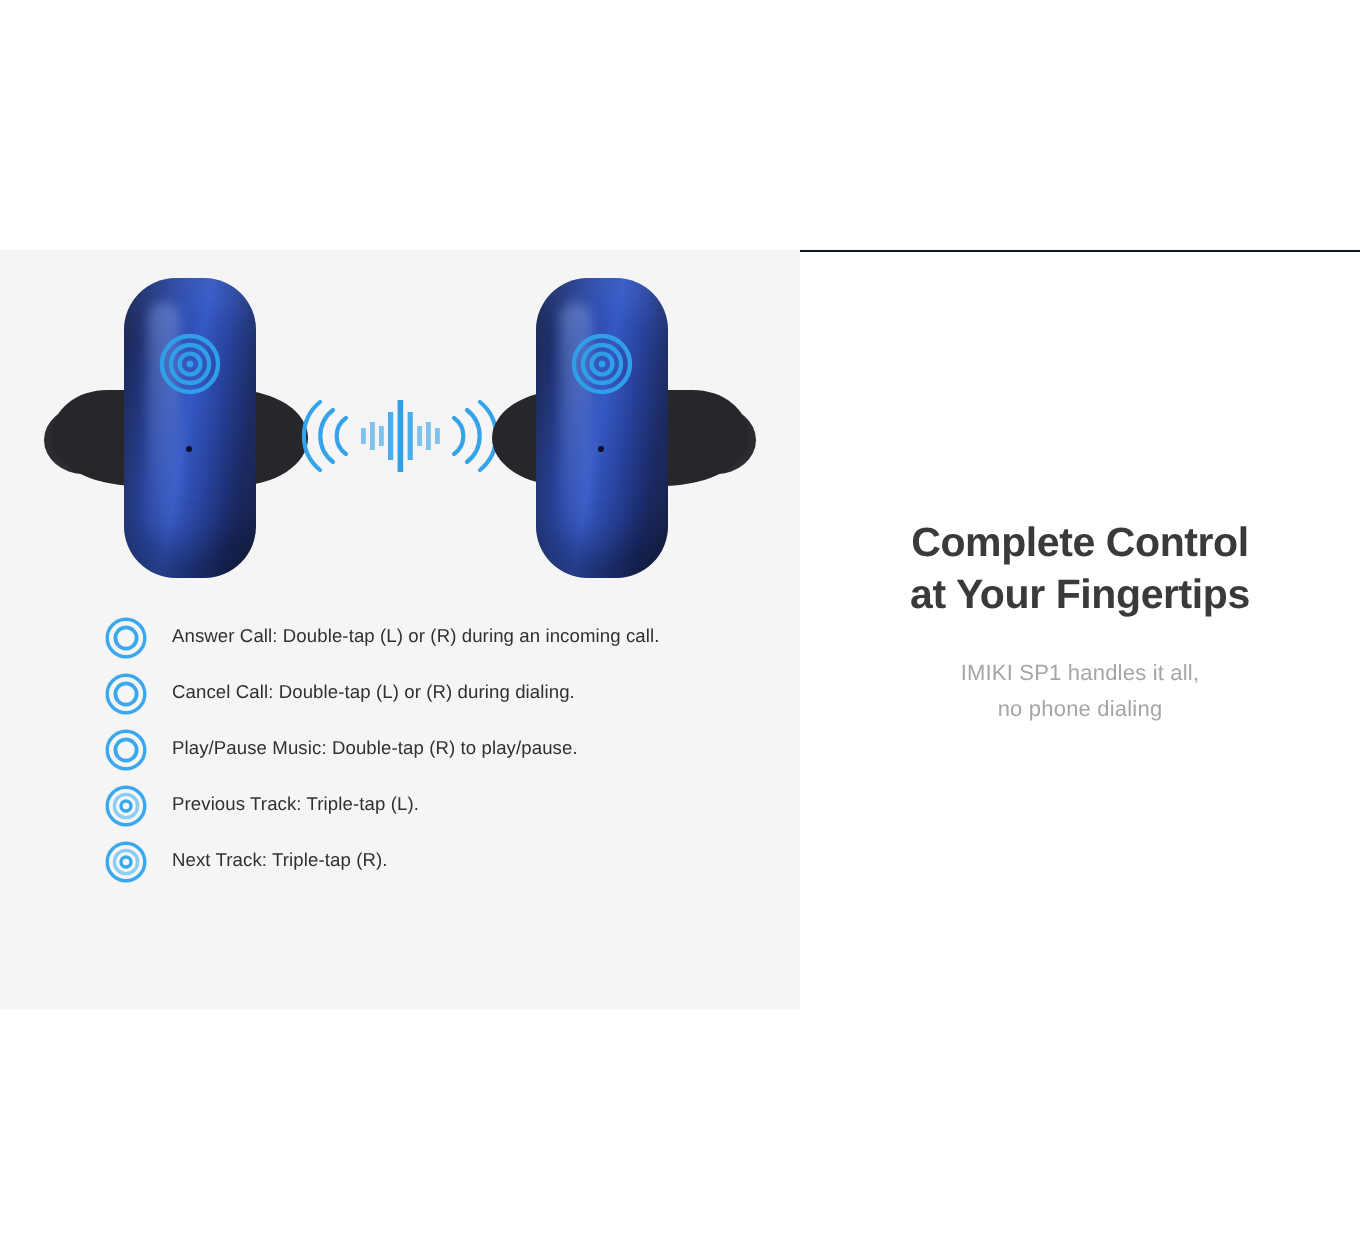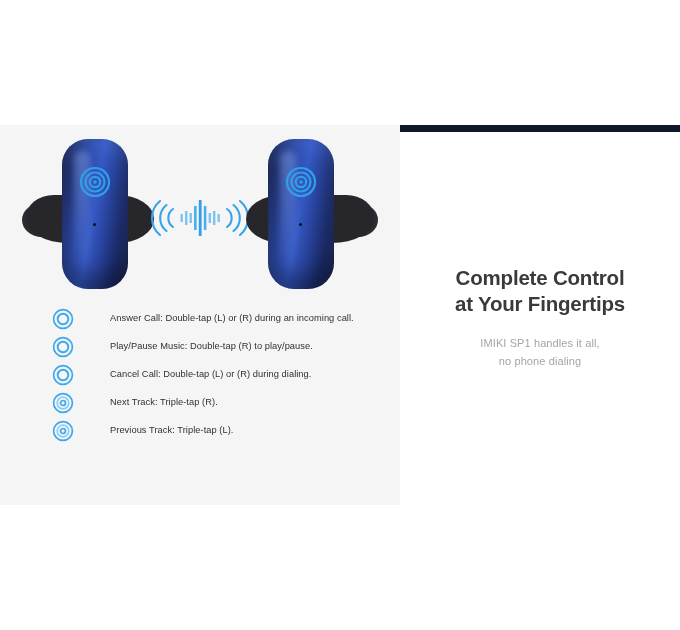--- a/index.html
+++ b/index.html
@@ -152,30 +152,29 @@
     width: 22px;
     height: 22px;
     margin-right: 12px;
   }
   .feature-text {
     font-size: 9.3px;
     color: #2f3033;
     letter-spacing: 0.05px;
     white-space: nowrap;
     line-height: 1;
-    margin-left: 24px;
   }
 
   
   #right-panel {
     position: relative;
     flex: 1 1 auto;
     height: 380px;
     background: #ffffff;
-    border-top: 7px solid #0f172a;
+    border-top: 1px solid #0f172a;
     box-sizing: border-box;
   }
   #copy-block {
     position: absolute;
     left: 0;
     right: 0;
     top: 133px;
     text-align: center;
     padding: 0 14px;
   }
@@ -267,47 +266,47 @@
         </svg>
         <span class="feature-text">Answer Call: Double-tap (L) or (R) during an incoming call.</span>
       </div>
 
 
       <div class="feature-row">
         <svg class="feature-icon" viewBox="0 0 22 22">
           <circle cx="11" cy="11" r="9.4" fill="none" stroke="#3aa8ee" stroke-width="1.7"></circle>
           <circle cx="11" cy="11" r="5.3" fill="none" stroke="#3aa8ee" stroke-width="1.9"></circle>
         </svg>
+        <span class="feature-text">Cancel Call: Double-tap (L) or (R) during dialing.</span>
+      </div>
+
+      <div class="feature-row">
+        <svg class="feature-icon" viewBox="0 0 22 22">
+          <circle cx="11" cy="11" r="9.4" fill="none" stroke="#3aa8ee" stroke-width="1.7"></circle>
+          <circle cx="11" cy="11" r="5.3" fill="none" stroke="#3aa8ee" stroke-width="1.9"></circle>
+        </svg>
         <span class="feature-text">Play/Pause Music: Double-tap (R) to play/pause.</span>
-      </div>
-
-      <div class="feature-row">
-        <svg class="feature-icon" viewBox="0 0 22 22">
-          <circle cx="11" cy="11" r="9.4" fill="none" stroke="#3aa8ee" stroke-width="1.7"></circle>
-          <circle cx="11" cy="11" r="5.3" fill="none" stroke="#3aa8ee" stroke-width="1.9"></circle>
-        </svg>
-        <span class="feature-text">Cancel Call: Double-tap (L) or (R) during dialing.</span>
       </div>
 
       <div class="feature-row">
         <svg class="feature-icon" viewBox="0 0 22 22">
           <circle cx="11" cy="11" r="9.4" fill="none" stroke="#3aa8ee" stroke-width="1.7"></circle>
           <circle cx="11" cy="11" r="5.8" fill="none" stroke="#8ccdf2" stroke-width="1.7"></circle>
           <circle cx="11" cy="11" r="2.5" fill="none" stroke="#3aa8ee" stroke-width="1.7"></circle>
         </svg>
-        <span class="feature-text">Next Track: Triple-tap (R).</span>
+        <span class="feature-text">Previous Track: Triple-tap (L).</span>
       </div>
 
       <div class="feature-row">
         <svg class="feature-icon" viewBox="0 0 22 22">
           <circle cx="11" cy="11" r="9.4" fill="none" stroke="#3aa8ee" stroke-width="1.7"></circle>
           <circle cx="11" cy="11" r="5.8" fill="none" stroke="#8ccdf2" stroke-width="1.7"></circle>
           <circle cx="11" cy="11" r="2.5" fill="none" stroke="#3aa8ee" stroke-width="1.7"></circle>
         </svg>
-        <span class="feature-text">Previous Track: Triple-tap (L).</span>
+        <span class="feature-text">Next Track: Triple-tap (R).</span>
       </div>
 
     </div>
   </div>
 
   <div id="right-panel">
     <div id="copy-block">
       <h2 id="headline">
         <span>Complete Control</span><br>
         <span>at Your Fingertips</span>

